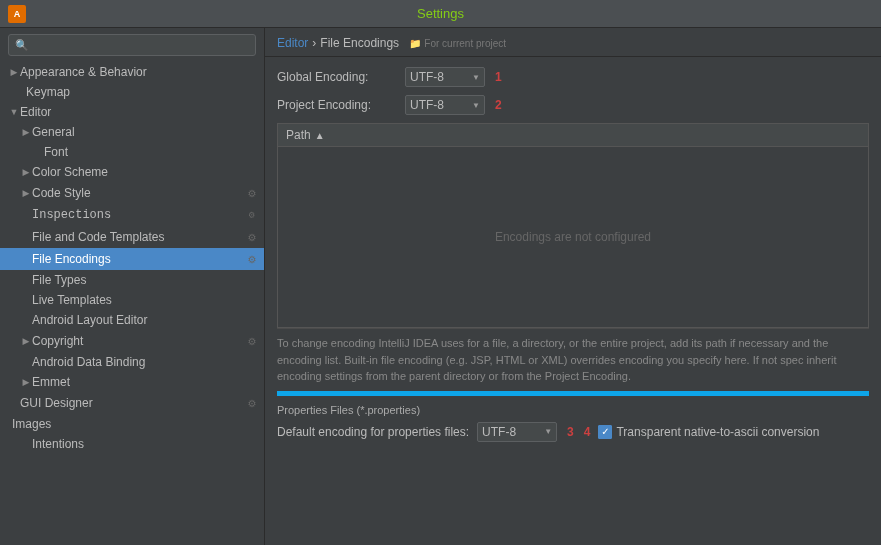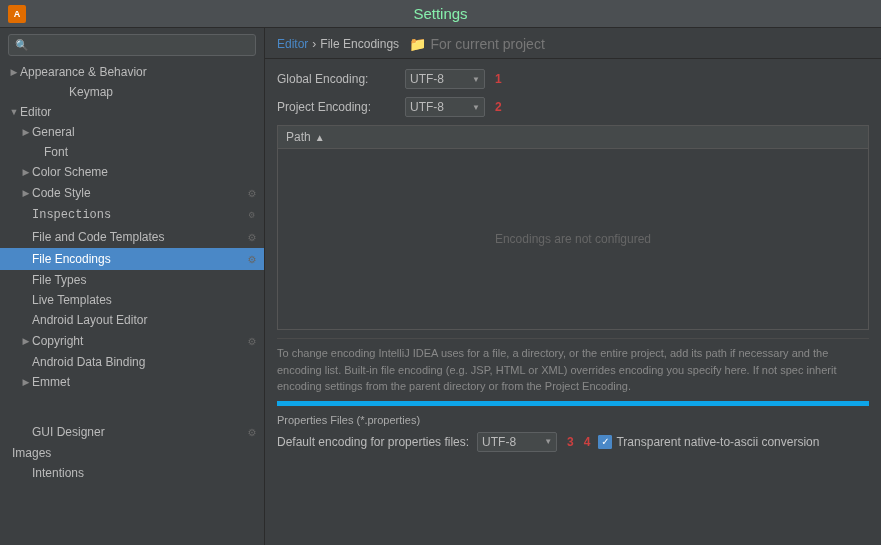--- a/index.html
+++ b/index.html
@@ -30,22 +30,22 @@
       background: #e06c00;
       border-radius: 2px;
       display: flex;
       align-items: center;
       justify-content: center;
       color: white;
       font-size: 9px;
       font-weight: bold;
     }
     #titlebar .title {
-      color: #86efac;
-      font-size: 15px;
+      color: #84cc16;
+      font-size: 13px;
     }
     
     #main {
       display: flex;
       height: calc(545px - 28px);
     }
     
     #sidebar {
       width: 265px;
       background: #3c3f41;
@@ -128,21 +128,21 @@
       align-items: center;
       gap: 4px;
     }
     .breadcrumb .crumb-link {
       color: #4a88c7;
       cursor: pointer;
     }
     .breadcrumb .crumb-current { color: #bbbbbb; font-weight: 500; }
     .breadcrumb .for-project {
       color: #777;
-      font-size: 14px;
+      font-size: 10px;
       margin-left: 6px;
     }
     
     .content-body {
       padding: 10px 12px;
       flex: 1;
       overflow-y: auto;
     }
     
     .form-row {
@@ -178,21 +178,21 @@
     .badge {
       color: #cc4040;
       font-weight: bold;
       font-size: 12px;
       margin-left: 2px;
     }
     
     .path-table {
       border: 1px solid #555;
       margin-top: 4px;
-      margin-bottom: 8px;
+      margin-bottom: 0;
     }
     .path-table-header {
       background: #45494a;
       border-bottom: 1px solid #555;
       padding: 4px 8px;
       font-size: 12px;
       color: #bbbbbb;
       display: flex;
       align-items: center;
       gap: 4px;
@@ -268,21 +268,21 @@
     <div class="search-box">
       <span class="search-icon">🔍</span>
       <input type="text" style="">
     </div>
 
     <div id="tree-container">
         <div class="tree-item" style="padding-left: 8px;">
           <span class="arrow">▶</span>
           <span class="label">Appearance &amp; Behavior</span>
         </div>
-        <div class="tree-item" style="padding-left: 20px; margin-left: 37px;">
+        <div class="tree-item" style="padding-left: 14px;">
           <span class="arrow"></span>
           <span class="label">Keymap</span>
         </div>
         <div class="tree-item" style="padding-left: 8px;">
           <span class="arrow">▼</span>
           <span class="label">Editor</span>
         </div>
         <div class="tree-item" style="padding-left: 20px;">
           <span class="arrow">▶</span>
           <span class="label">General</span>
@@ -333,21 +333,21 @@
           <span class="trailing-icon">⚙</span>
         </div>
         <div class="tree-item" style="padding-left: 20px;">
           <span class="arrow"></span>
           <span class="label">Android Data Binding</span>
         </div>
         <div class="tree-item" style="padding-left: 20px;">
           <span class="arrow">▶</span>
           <span class="label">Emmet</span>
         </div>
-        <div class="tree-item" style="padding-left: 20px; margin-top: 29px;">
+        <div class="tree-item" style="padding-left: 8px;">
           <span class="arrow"></span>
           <span class="label">GUI Designer</span>
           <span class="trailing-icon">⚙</span>
         </div>
         <div class="tree-item" style="">
           <span class="arrow"></span>
           <span class="label">Images</span>
         </div>
         <div class="tree-item" style="padding-left: 20px;">
           <span class="arrow"></span>

